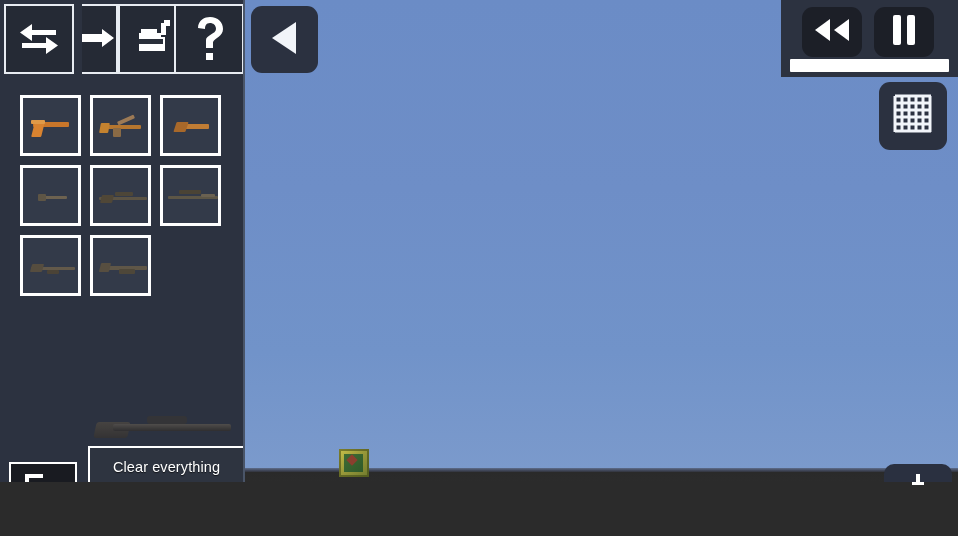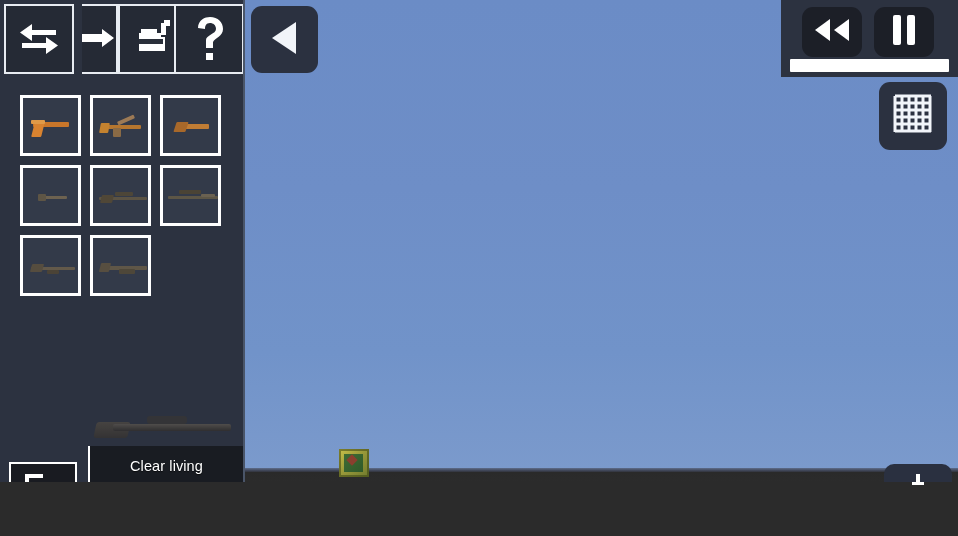--- a/index.html
+++ b/index.html
@@ -391,20 +391,23 @@
     <div id="exit-btn">
       <span>
         <svg width="44" height="42" viewBox="0 0 44 42">
           <path fill="none" stroke="#ffffff" stroke-width="4" d="M22 4 L6 4 L6 38 L22 38"></path>
           <path fill="#ffffff" d="M18 17 L30 17 L30 12 L40 21 L30 30 L30 25 L18 25 Z"></path>
         </svg>
       </span>
     </div>
 
     <div id="clear-group">
+      <div class="clear-btn" id="clear-everything">
+        <span>Clear everything</span>
+      </div>
       <div class="clear-btn" id="clear-living">
         <span>Clear living</span>
       </div>
     </div>
 
     <div id="sidebar-edge"></div>
   </div>
 
   <div id="collapse-btn">
     <span>

